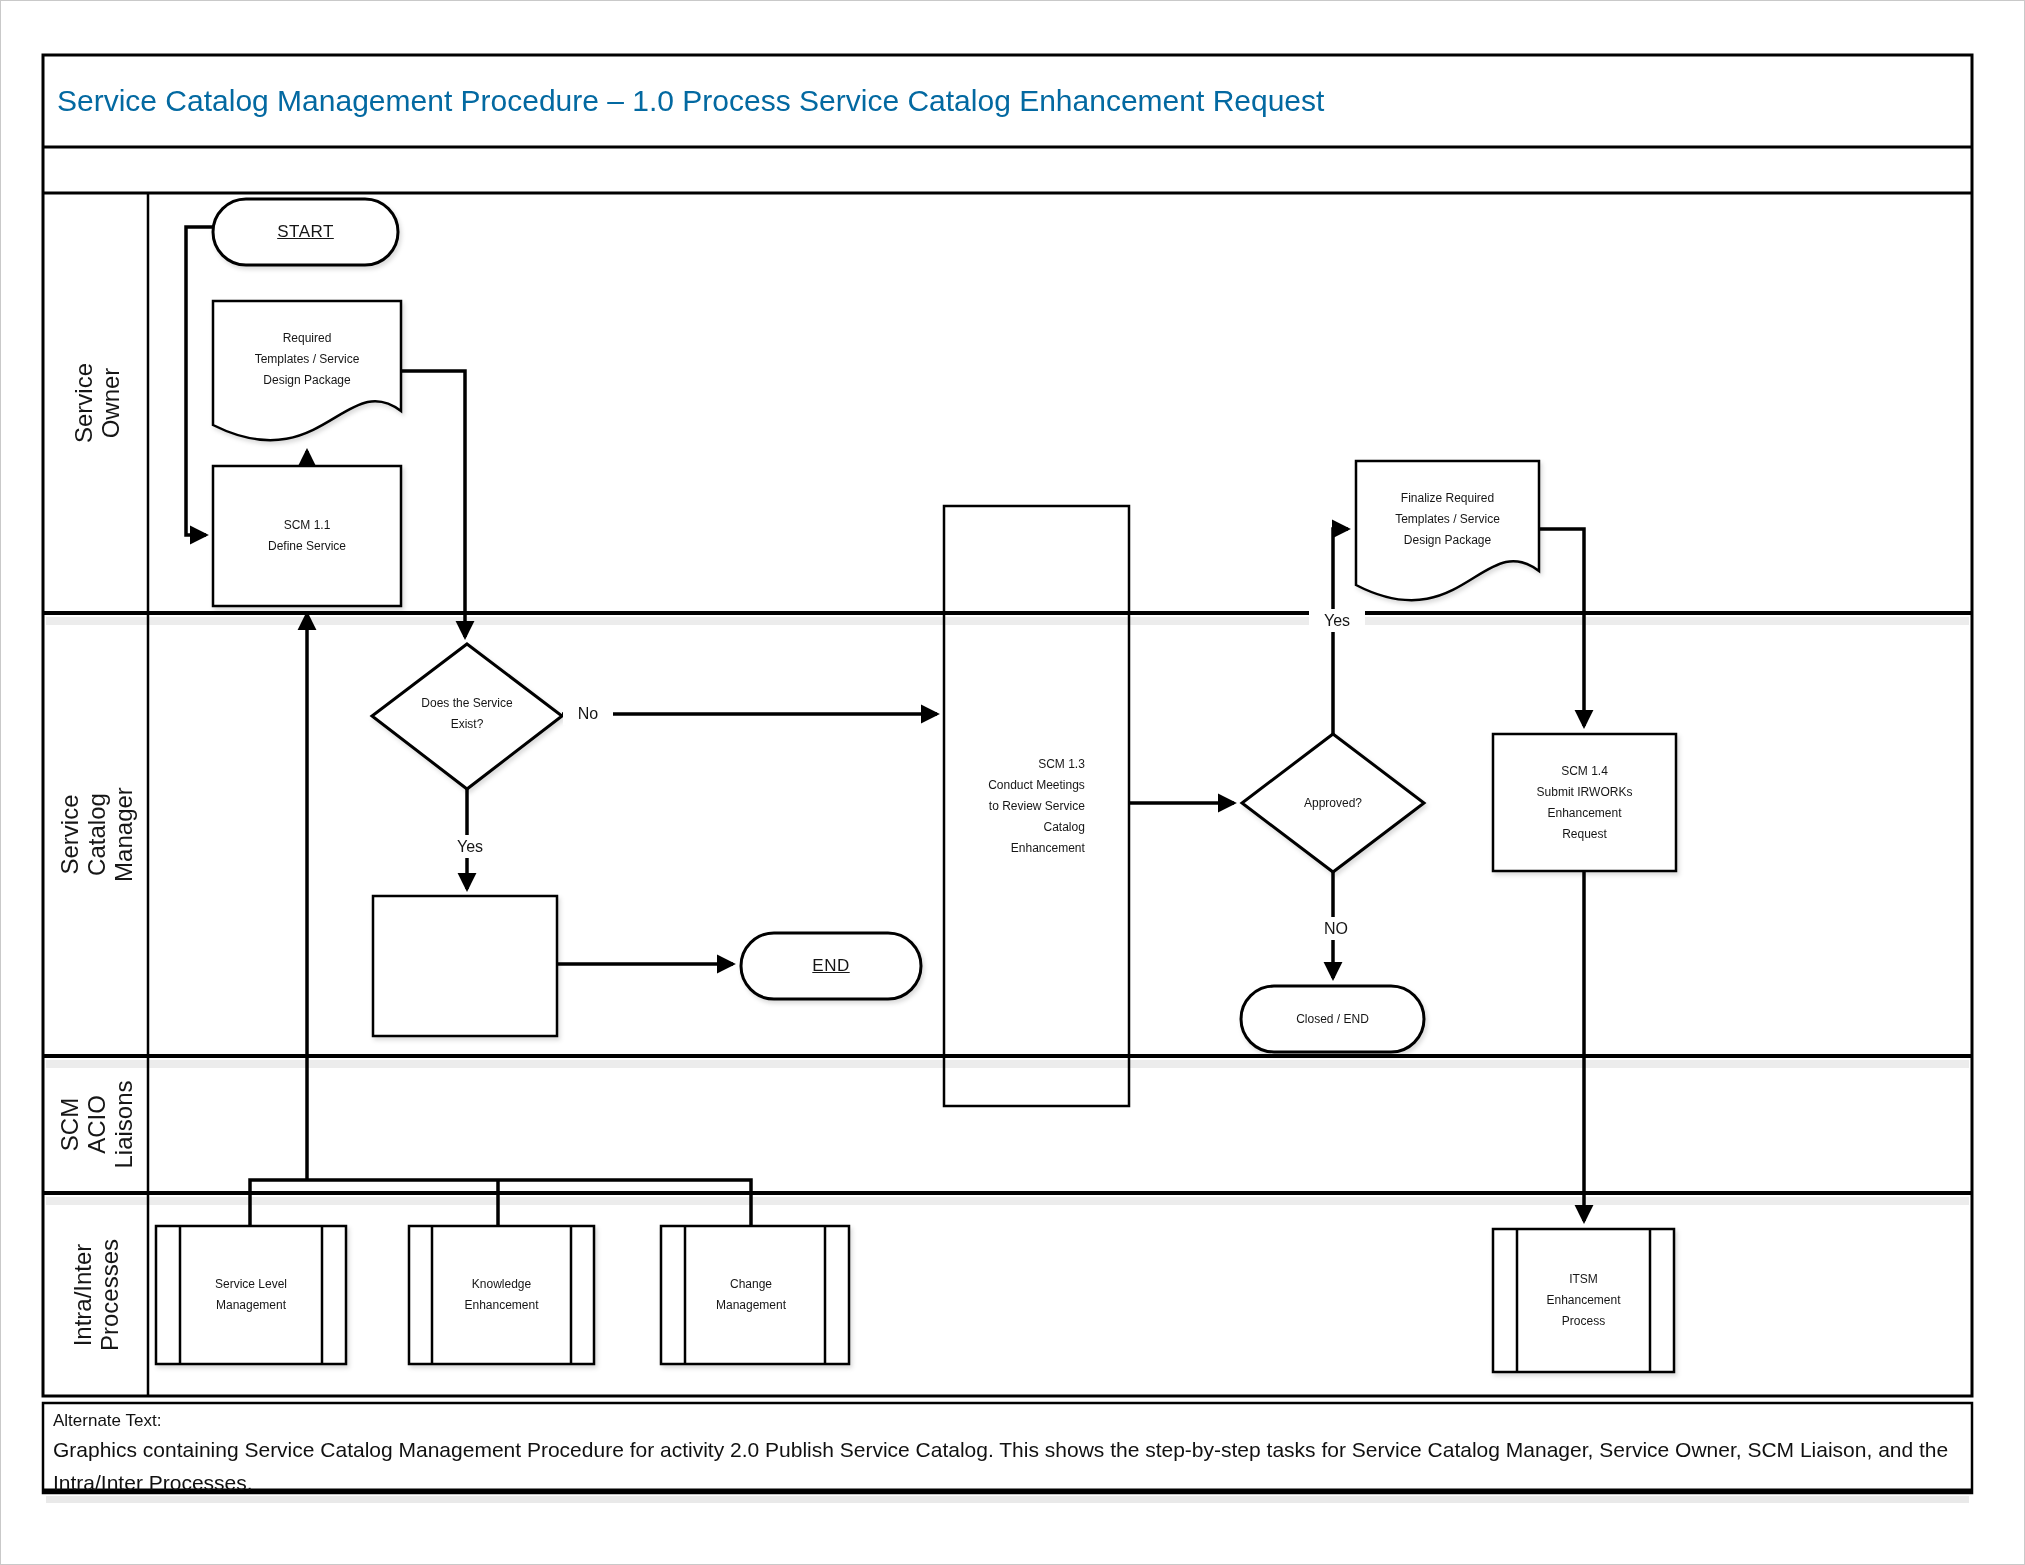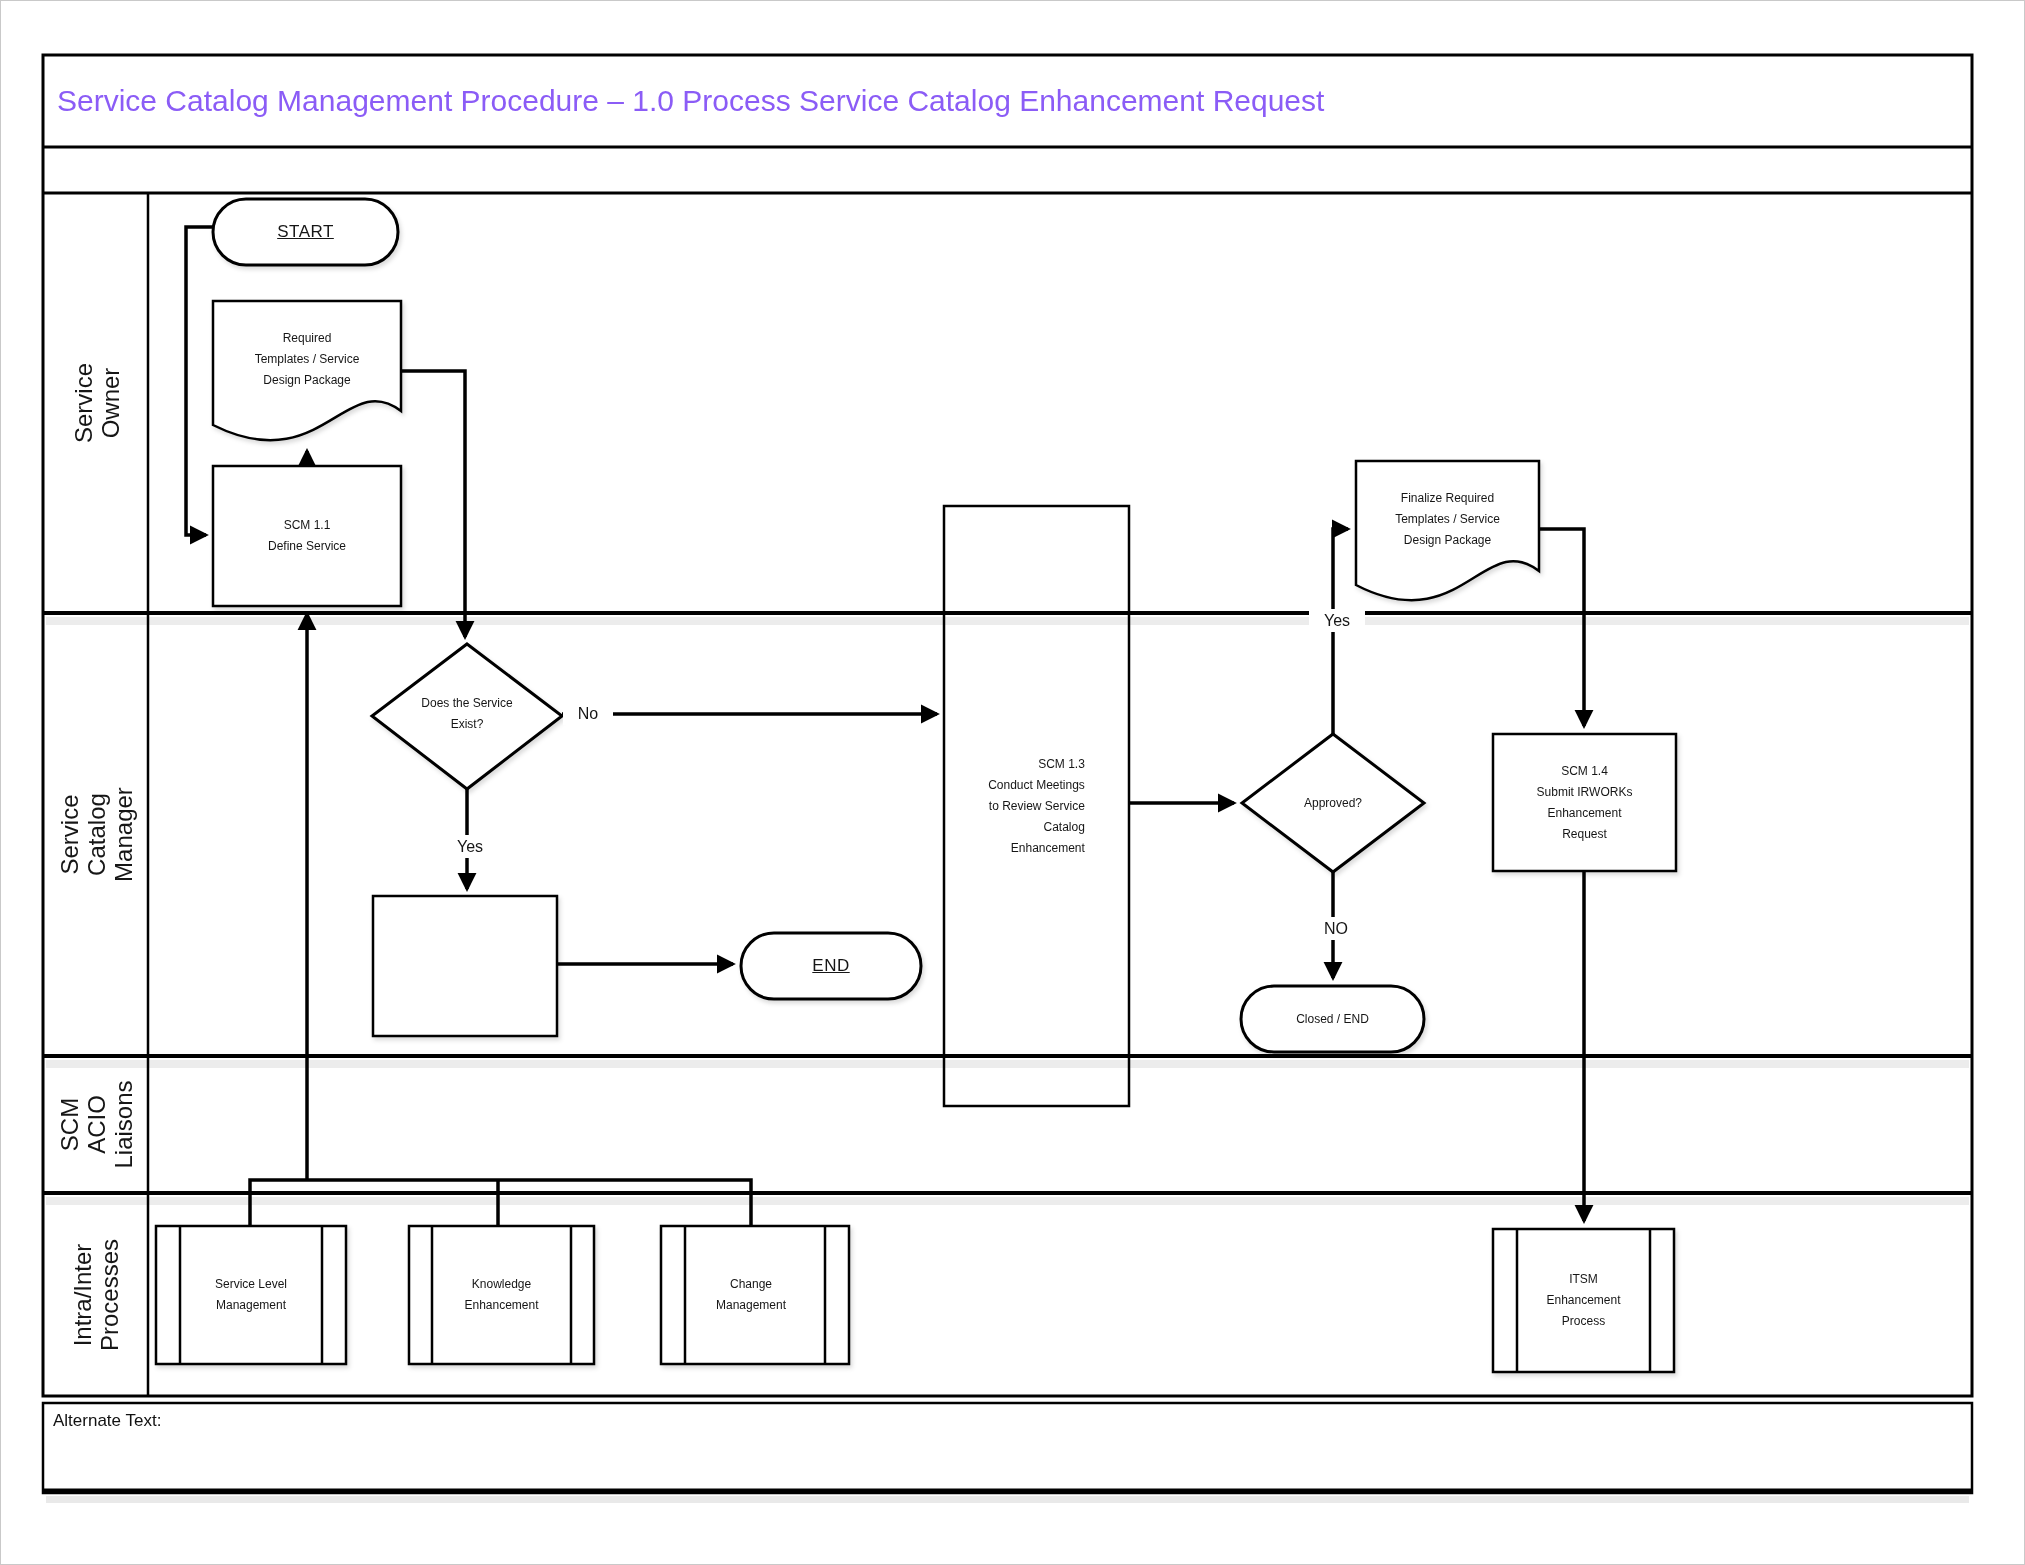--- a/index.html
+++ b/index.html
@@ -11,21 +11,21 @@
   #diagram-svg{position:absolute;left:0;top:0;width:2025px;height:1565px;}
   .lbl{position:absolute;display:flex;align-items:center;justify-content:center;
        text-align:center;white-space:pre-line;color:#161616;}
   .node-text{font-size:12px;line-height:21px;}
   .terminator-text{font-size:17px;letter-spacing:.5px;text-decoration:underline;}
   .edge-label{background:#ffffff;font-size:16px;line-height:20px;padding:0 3px;}
   .lane-label{position:absolute;display:flex;align-items:center;justify-content:center;}
   .lane-label > span{transform:rotate(-90deg);white-space:pre-line;text-align:center;
        font-size:24px;line-height:27px;color:#161616;}
   #title{position:absolute;left:56px;top:54px;height:92px;width:1890px;
-       display:flex;align-items:center;font-size:30px;color:#8b5cf6;}
+       display:flex;align-items:center;font-size:30px;color:#0369a1;}
   #alt-heading{position:absolute;left:52px;top:1405px;font-size:17px;line-height:30px;}
   #alt-body{position:absolute;left:52px;top:1432px;width:1908px;font-size:21px;line-height:33px;}
   .shape-shadow{filter:drop-shadow(2px 3px 2px rgba(0,0,0,0.14));}
 </style>
 </head>
 <body>
 
 <div id="stage">
 
   <svg id="diagram-svg" viewBox="0 0 2025 1565" xmlns="http://www.w3.org/2000/svg">
@@ -154,14 +154,15 @@
   <div class="lbl node-text" style="left:1516px;top:1228px;width:133px;height:143px;">ITSM
 Enhancement
 Process</div>
 
   <div class="lbl edge-label" style="left:562px;top:701px;width:44px;height:23px;">No</div>
   <div class="lbl edge-label" style="left:441px;top:834px;width:50px;height:23px;">Yes</div>
   <div class="lbl edge-label" style="left:1308px;top:608px;width:50px;height:23px;">Yes</div>
   <div class="lbl edge-label" style="left:1307px;top:916px;width:50px;height:23px;">NO</div>
 
   <div id="alt-heading">Alternate Text:</div>
+  <div id="alt-body">Graphics containing Service Catalog Management Procedure for activity 2.0 Publish Service Catalog. This shows the step-by-step tasks for Service Catalog Manager, Service Owner, SCM Liaison, and the Intra/Inter Processes.</div>
 
 </div>
 
 </body></html>

